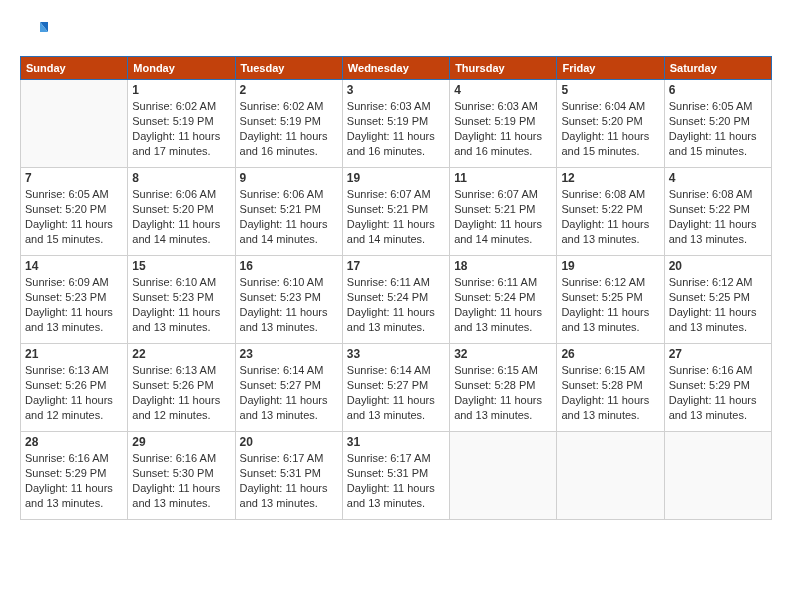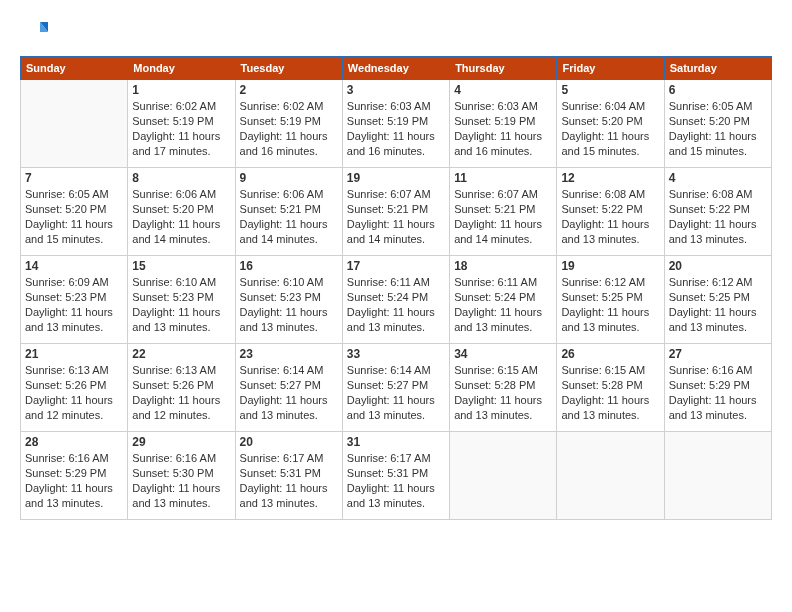--- a/index.html
+++ b/index.html
@@ -219,21 +219,21 @@
           </td>
           <td>
             <span class="day-number">23</span>
             <div class="day-info">Sunrise: 6:14 AM<br>Sunset: 5:27 PM<br>Daylight: 11 hours and 13 minutes.</div>
           </td>
           <td>
             <span class="day-number">33</span>
             <div class="day-info">Sunrise: 6:14 AM<br>Sunset: 5:27 PM<br>Daylight: 11 hours and 13 minutes.</div>
           </td>
           <td>
-            <span class="day-number">34</span>
+            <span class="day-number">32</span>
             <div class="day-info">Sunrise: 6:15 AM<br>Sunset: 5:28 PM<br>Daylight: 11 hours and 13 minutes.</div>
           </td>
           <td>
             <span class="day-number">26</span>
             <div class="day-info">Sunrise: 6:15 AM<br>Sunset: 5:28 PM<br>Daylight: 11 hours and 13 minutes.</div>
           </td>
           <td>
             <span class="day-number">27</span>
             <div class="day-info">Sunrise: 6:16 AM<br>Sunset: 5:29 PM<br>Daylight: 11 hours and 13 minutes.</div>
           </td>

